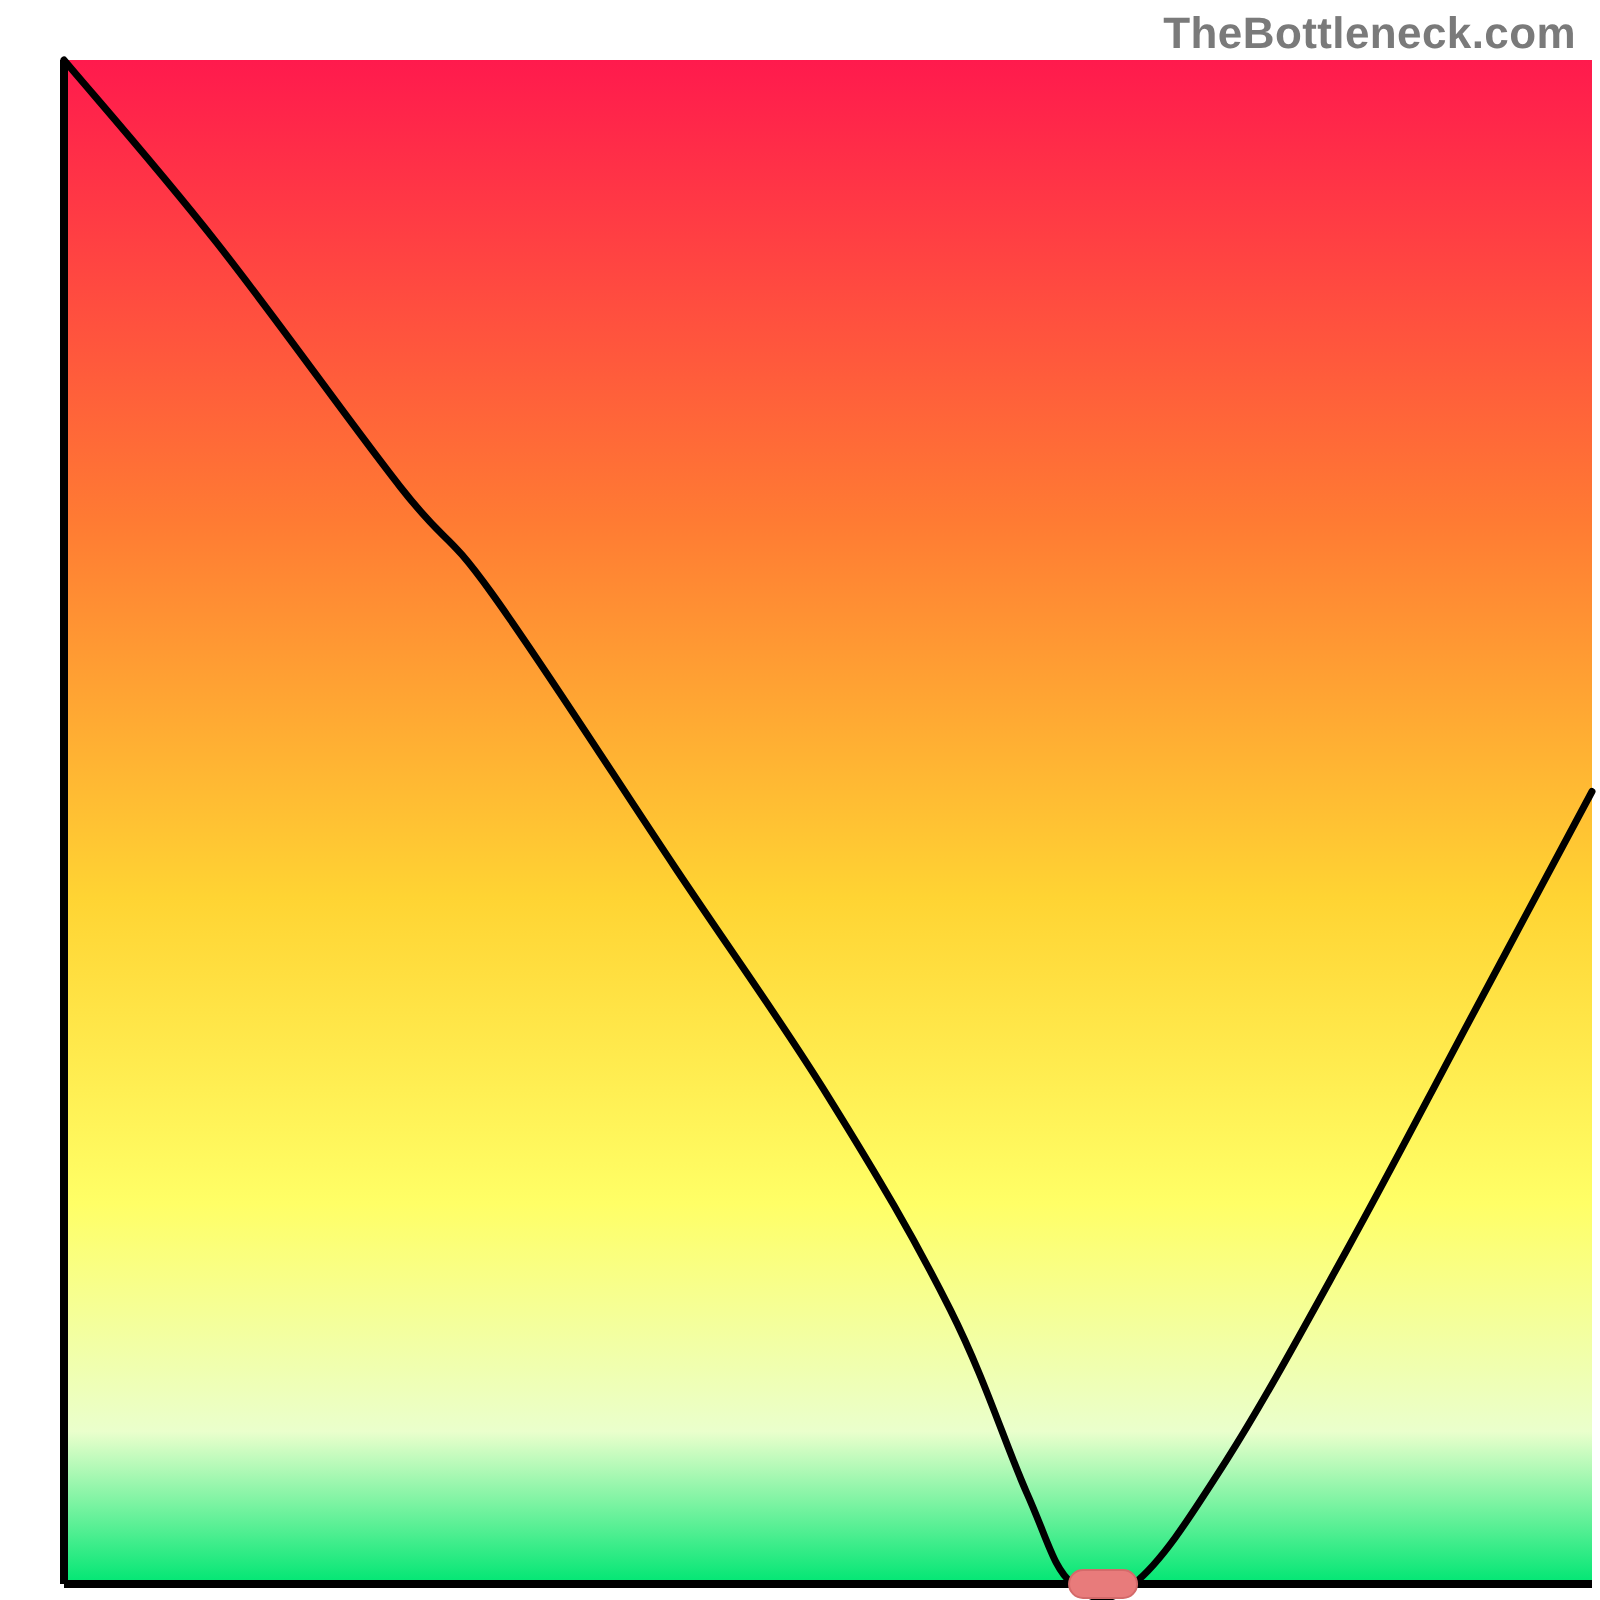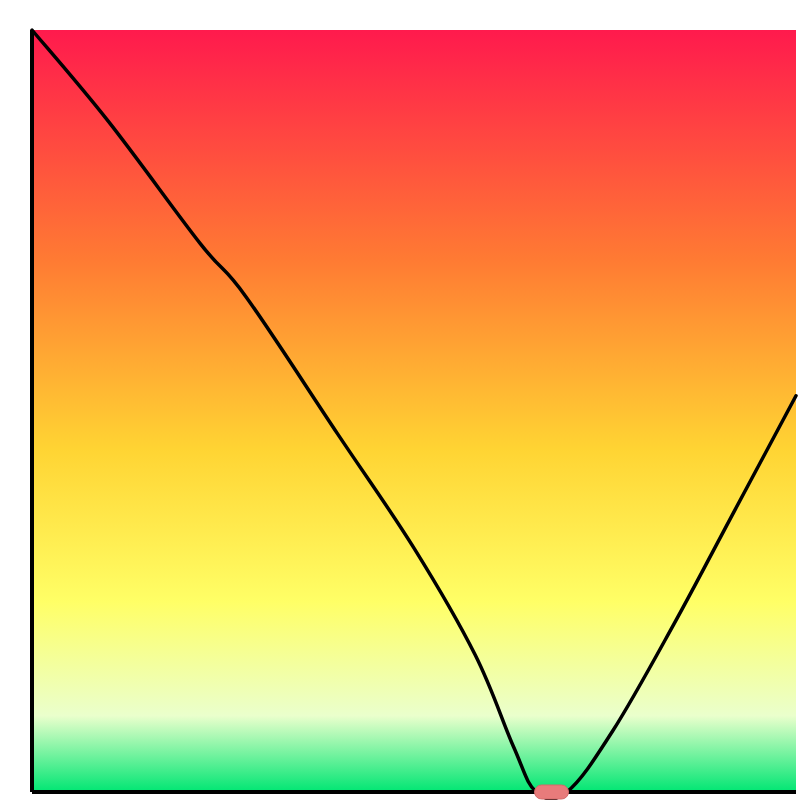--- a/index.html
+++ b/index.html
@@ -31,20 +31,21 @@
     top: 0;
     width: 800px;
     height: 800px;
   }
 </style>
 </head>
 <body>
 
 <div class="stage">
 
+  <div class="watermark">TheBottleneck.com</div>
 
   <svg class="plot" viewBox="0 0 800 800">
     <defs>
       <linearGradient id="bg-grad" x1="0" y1="0" x2="0" y2="1">
         <stop id="g0" offset="0%" stop-color="#ff1a4d"></stop>
         <stop id="g1" offset="30%" stop-color="#ff7a33"></stop>
         <stop id="g2" offset="55%" stop-color="#ffd433"></stop>
         <stop id="g3" offset="75%" stop-color="#ffff66"></stop>
         <stop id="g4" offset="90%" stop-color="#eaffcc"></stop>
         <stop id="g5" offset="100%" stop-color="#00e673"></stop>

